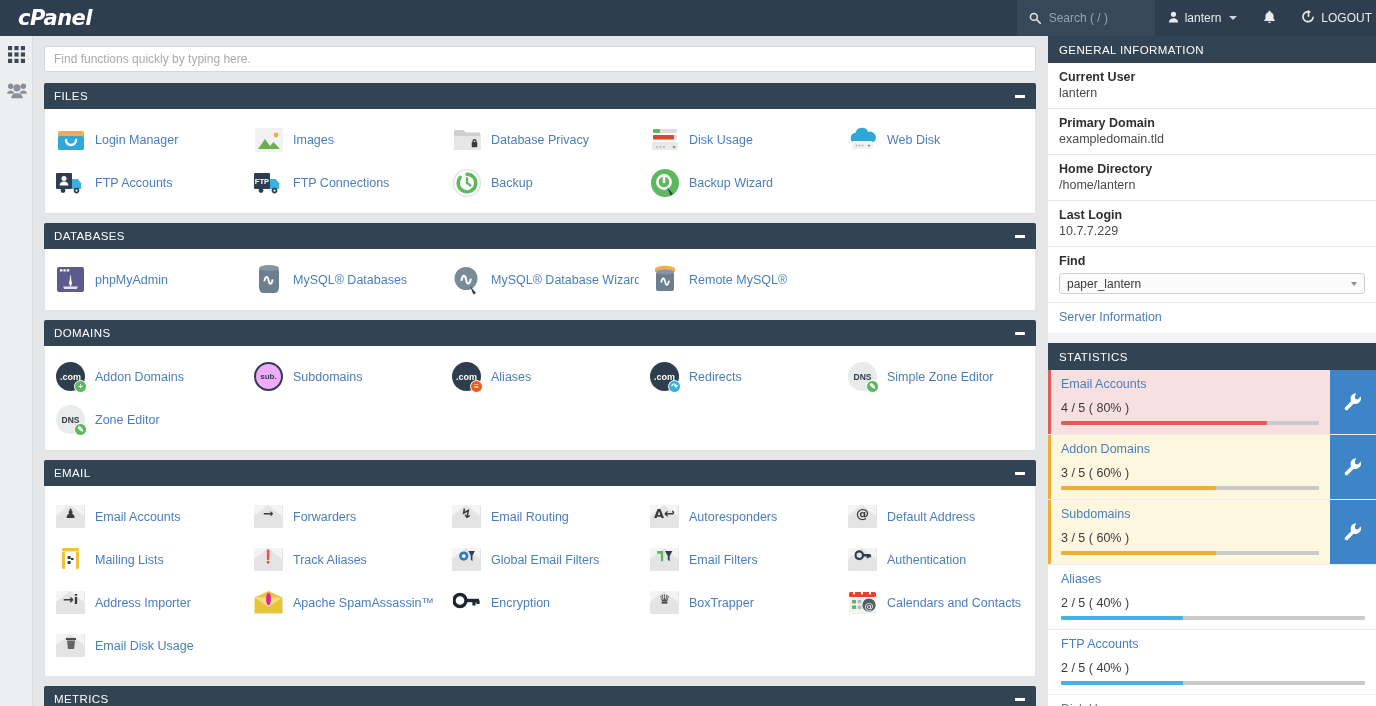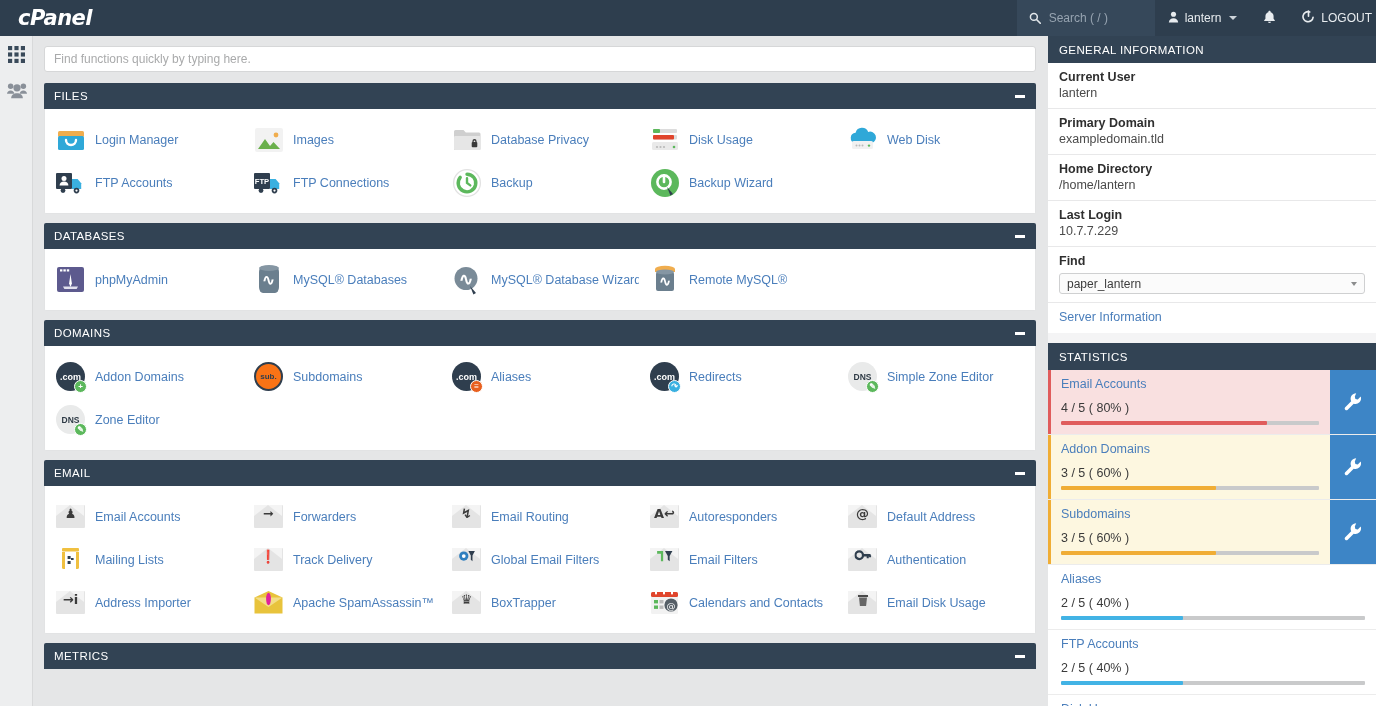--- a/index.html
+++ b/index.html
@@ -549,21 +549,21 @@
         <div class="panel-body">
           <div class="grid">
             <div class="tile">
               <span class="ic">
                 <span class="circ" style="background:#2f3e4e">.com<span class="badge" style="background:#5cb85c">+</span></span>
               </span>
               <span class="tl">Addon Domains</span>
             </div>
             <div class="tile">
               <span class="ic">
-                <span class="circ" style="background:#f97316;border:2px solid #2f3e4e;color:#2f3e4e;font-size:8px">sub.</span>
+                <span class="circ" style="background:#f0abfc;border:2px solid #2f3e4e;color:#2f3e4e;font-size:8px">sub.</span>
               </span>
               <span class="tl">Subdomains</span>
             </div>
             <div class="tile">
               <span class="ic">
                 <span class="circ" style="background:#2f3e4e">.com<span class="badge" style="background:#e8601f">≡</span></span>
               </span>
               <span class="tl">Aliases</span>
             </div>
             <div class="tile">
@@ -651,21 +651,21 @@
                 </svg>
               </span>
               <span class="tl">Mailing Lists</span>
             </div>
             <div class="tile">
               <span class="ic">
                 <span class="env">
                   <span class="g">❗</span>
                 </span>
               </span>
-              <span class="tl">Track Delivery</span>
+              <span class="tl">Track Aliases</span>
             </div>
             <div class="tile">
               <span class="ic">
                 <span class="env">
                   <span class="g"><svg width="17" height="13" viewBox="0 0 18 14">
                       <circle cx="5.5" cy="6.5" r="5" fill="#2f7fbf"></circle>
                       <circle cx="5.5" cy="6.5" r="2" fill="#fff"></circle>
                       <path d="M10.5 1h7l-2.6 5v6l-1.8-1.4V6z" fill="#2f3e4e"></path>
                     </svg></span>
                 </span>
@@ -705,20 +705,30 @@
             </div>
             <div class="tile">
               <span class="ic">
                 <svg width="29" height="23" viewBox="0 0 29 23">
                   <path d="M0.5 6.5L14.5 0l14 6.5V22.4H0.5z" fill="#e8c33c"></path>
                   <path d="M0.5 6.5L14.5 16l14-9.5" fill="#f3de86"></path>
                   <ellipse cx="14.5" cy="8" rx="2.4" ry="6.2" fill="#e0219b"></ellipse>
                 </svg>
               </span>
               <span class="tl">Apache SpamAssassin™</span>
+            </div>
+            <div class="tile">
+              <span class="ic">
+                <svg width="28" height="22" viewBox="0 0 28 22">
+                  <circle cx="7" cy="8.5" r="6" fill="none" stroke="#1d2733" stroke-width="3.4"></circle>
+                  <path d="M12 8.5h14" stroke="#1d2733" stroke-width="3.4"></path>
+                  <path d="M21 8.5v5M25 8.5v3.6" stroke="#1d2733" stroke-width="3.2"></path>
+                </svg>
+              </span>
+              <span class="tl">Encryption</span>
             </div>
             <div class="tile">
               <span class="ic">
                 <span class="env">
                   <span class="g">♛</span>
                 </span>
               </span>
               <span class="tl">BoxTrapper</span>
             </div>
             <div class="tile">

